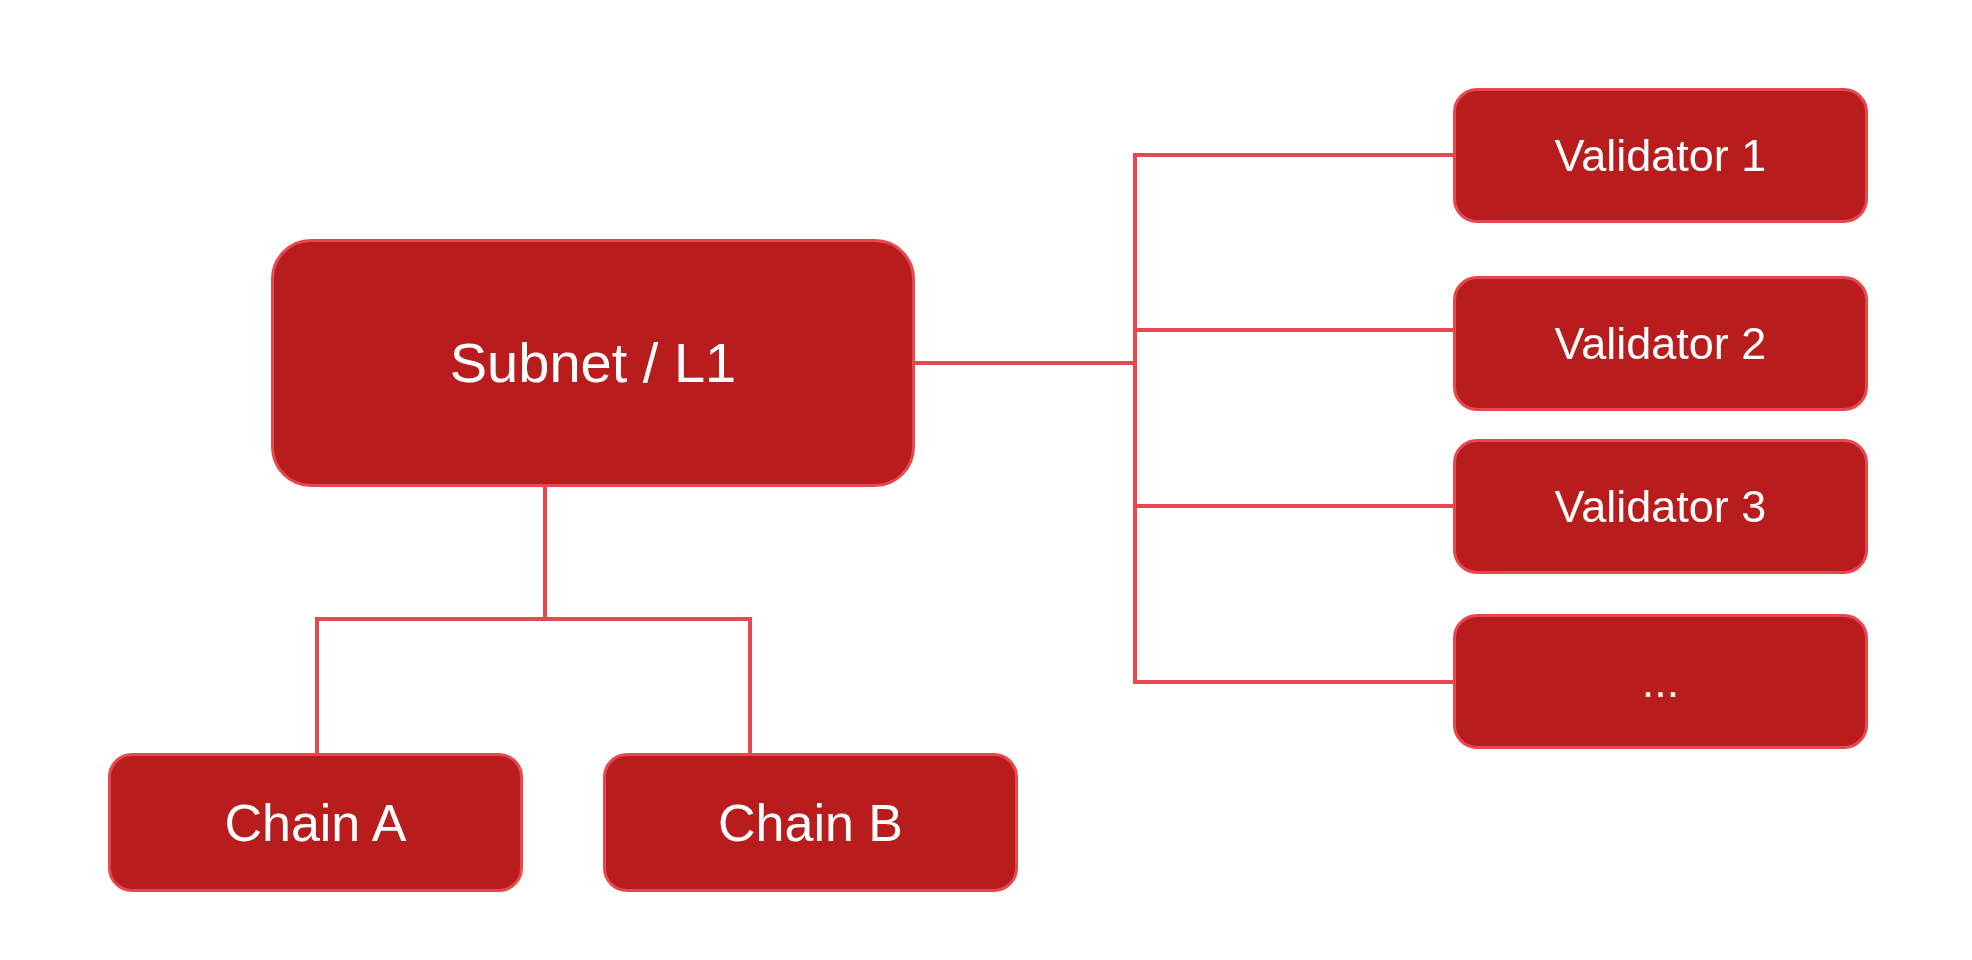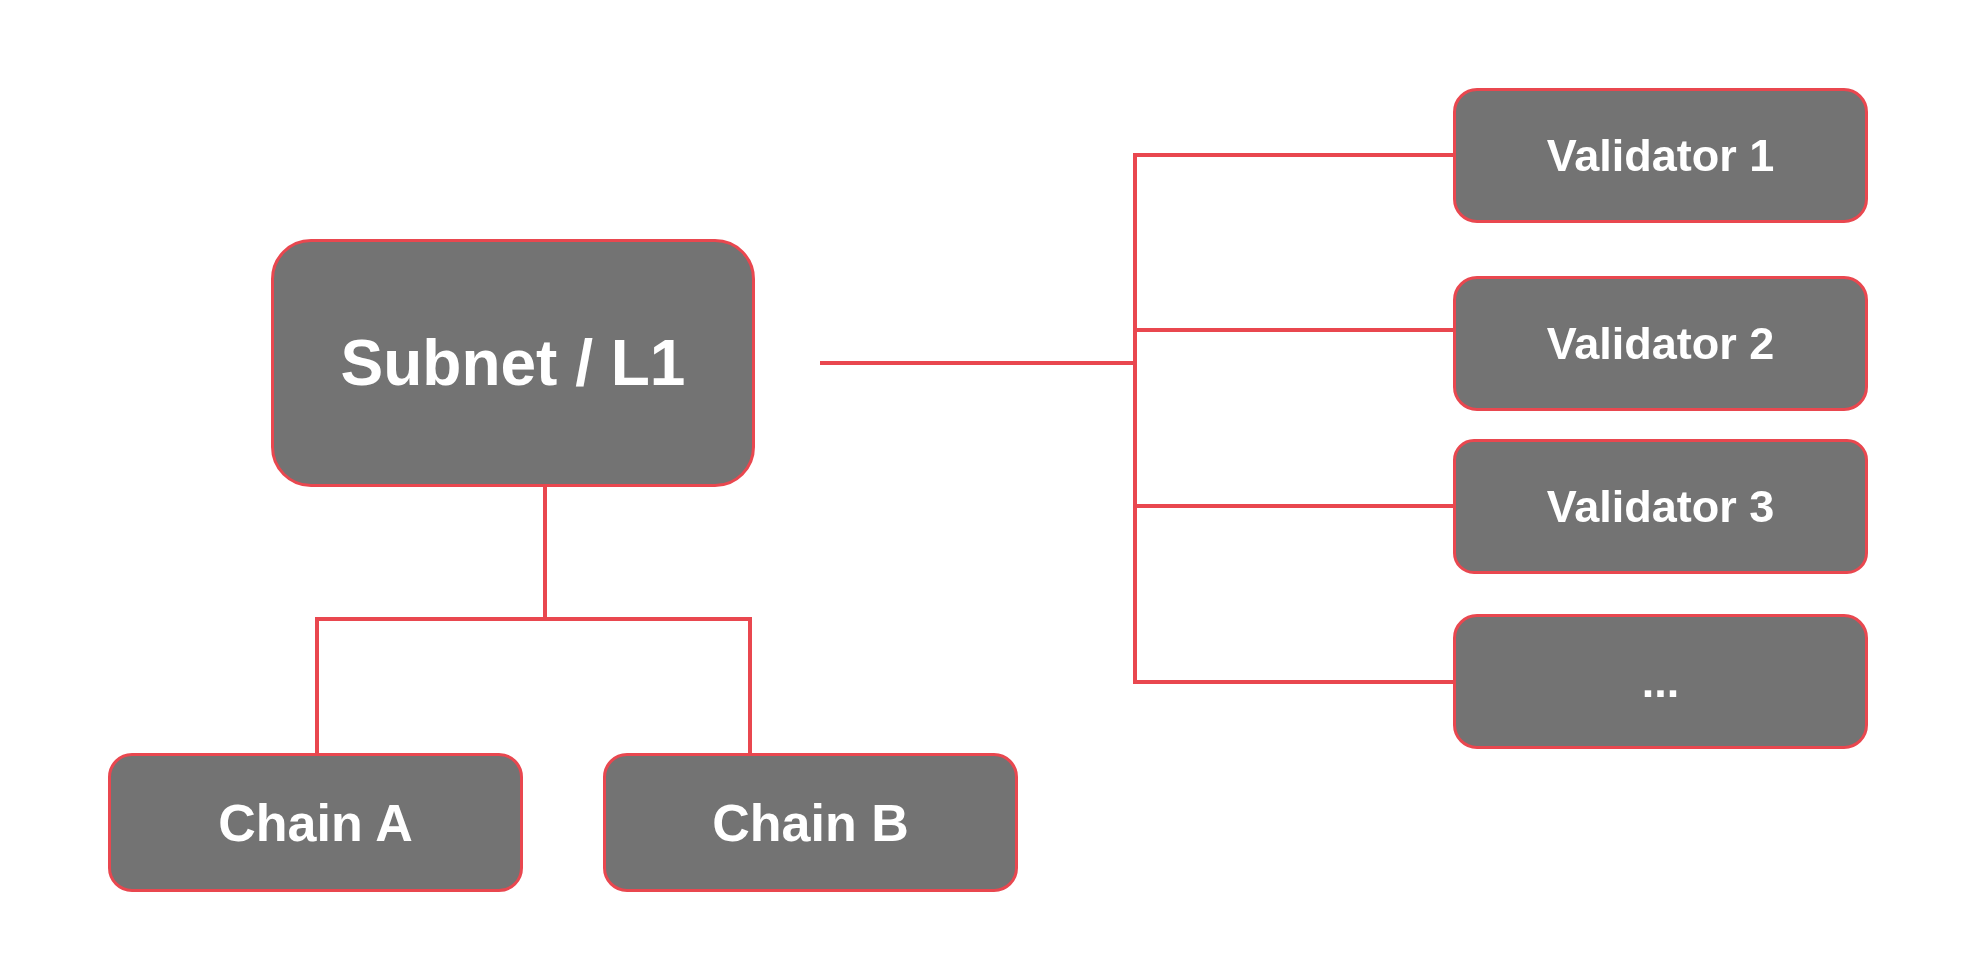--- a/index.html
+++ b/index.html
@@ -11,53 +11,53 @@
     position: relative;
     width: 1972px;
     height: 960px;
     background: #ffffff;
     font-family: "Liberation Sans", sans-serif;
     overflow: hidden;
   }
   .node {
     position: absolute;
     box-sizing: border-box;
-    background: #737373;
+    background: #b91c1c;
     border: 3px solid #E9474F;
     color: #ffffff;
     display: flex;
     align-items: center;
     justify-content: center;
-    font-weight: 700;
+    font-weight: 400;
     line-height: 1;
     white-space: nowrap;
   }
   .node-subnet {
     left: 271px; top: 239px;
-    width: 484px; height: 248px;
+    width: 644px; height: 248px;
     border-radius: 40px;
-    font-size: 64px;
+    font-size: 56px;
   }
   .node-chain {
     top: 753px;
     width: 415px; height: 139px;
     border-radius: 24px;
     font-size: 52px;
   }
   .node-chain-a { left: 108px; }
   .node-chain-b { left: 583px; margin-left: 20px; }
   .node-validator {
     left: 1453px;
     width: 415px; height: 135px;
     border-radius: 24px;
     font-size: 45px;
   }
   .node-validator-1 { top: 88px; }
   .node-validator-2 { top: 276px; }
-  .node-validator-3 { top: 439px; border-radius: 21px; }
+  .node-validator-3 { top: 439px; }
   .node-validator-more { top: 614px; }
   .edge {
     position: absolute;
     background: #E9474F;
   }
   .edge-h { height: 4px; }
   .edge-v { width: 4px; }
   .edge-subnet-trunk   { left: 820px;  top: 361px; width: 315px; }
   .edge-trunk          { left: 1133px; top: 153px; height: 531px; }
   .edge-branch-v1      { left: 1135px; top: 153px; width: 318px; }

